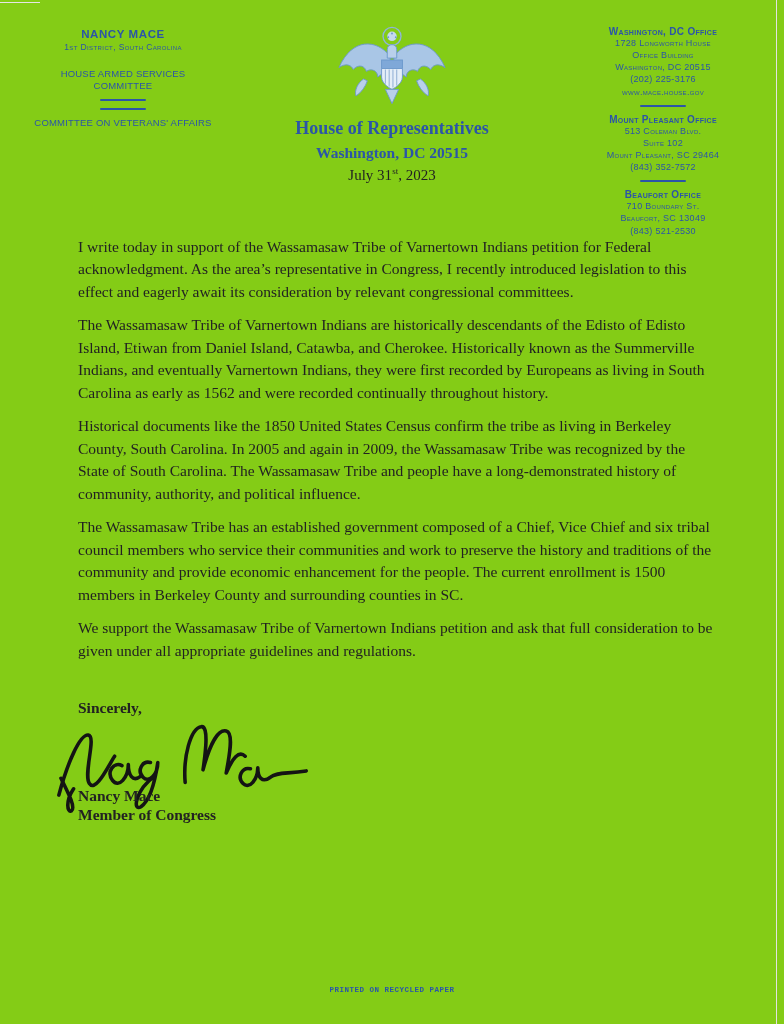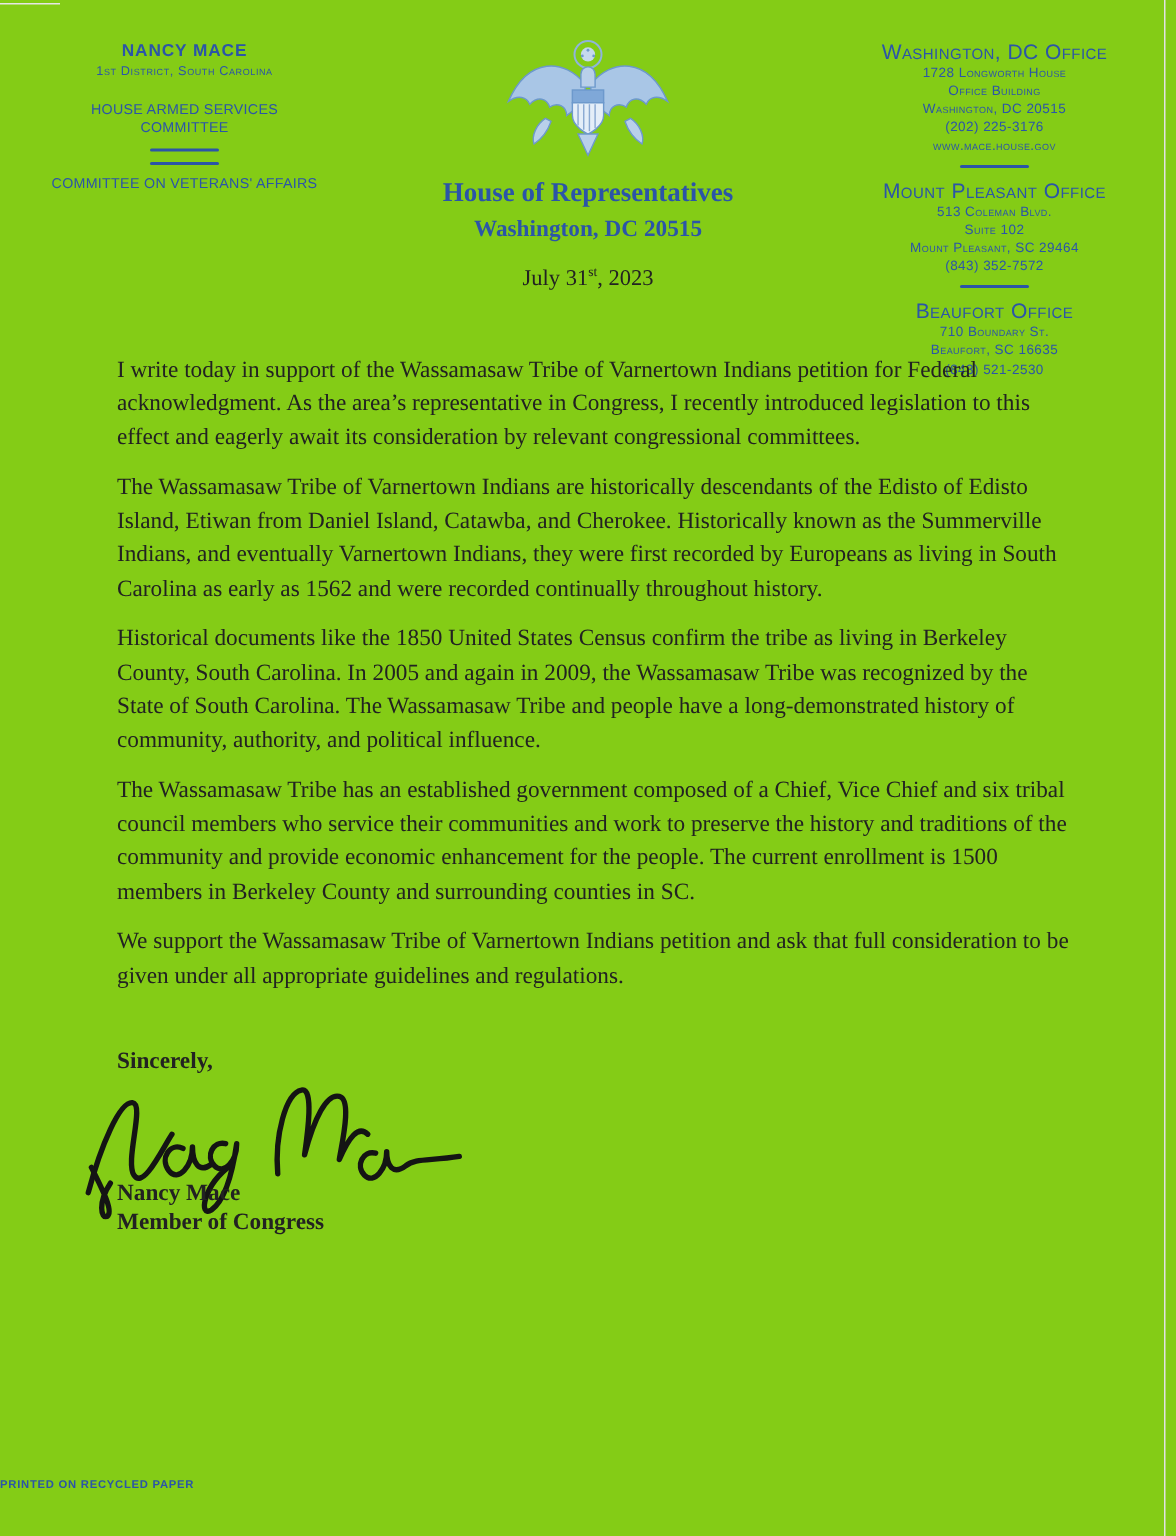--- a/index.html
+++ b/index.html
@@ -24,43 +24,43 @@
   .lh-committee.c2{max-width:160px;}
   .lh-committee.c3{max-width:194px;white-space:nowrap;}
   .divider{width:46px;height:2px;background:#2b55a8;margin:7px auto;border-radius:1px;}
 
   .lh-center{position:absolute;top:24px;left:192px;width:400px;text-align:center;color:#2b55a8;}
   .seal{display:block;margin:0 auto 4px auto;}
   .lh-title{font-family:"Liberation Serif", serif;font-weight:bold;font-size:27px;
     letter-spacing:-.5px;line-height:1.05;}
   .lh-subtitle{font-family:"Liberation Serif", serif;font-weight:bold;font-size:18px;margin-top:4px;}
   .lh-city{font-family:"Liberation Serif", serif;font-weight:bold;font-size:15.5px;margin-top:5px;}
-  .lh-date{color:#222;font-size:15px;margin-top:14px;}
+  .lh-date{color:#222;font-size:15px;margin-top:4px;}
   .lh-date sup{font-size:9px;}
 
   .lh-right{position:absolute;top:26px;right:18px;width:206px;text-align:center;
     font-family:"Liberation Sans", sans-serif;color:#2b55a8;}
-  .office-title{font-size:14px;font-weight:normal;font-variant:small-caps;letter-spacing:.3px;}
+  .office-title{font-size:10px;font-weight:bold;font-variant:small-caps;letter-spacing:.3px;}
   .office-line{font-size:9px;font-variant:small-caps;letter-spacing:.3px;line-height:1.35;}
 
   
   .letter-body{position:absolute;top:236px;left:78px;width:640px;
     font-size:15.5px;line-height:1.45;}
   .letter-body p{margin:0 0 11px 0;}
 
   
   .sig-block{position:absolute;top:699px;left:78px;width:320px;font-weight:bold;}
   .sig-salutation{font-size:15.5px;}
   .signature-svg{display:block;margin:-4px 0 0 -30px;}
   .sig-name{font-size:15.5px;margin-top:-26px;}
   .sig-title{font-size:15.5px;margin-top:1px;}
 
   
-  .page-footer{position:absolute;bottom:30px;left:0;right:0;
-    font-family:Liberation Sans, sans-serif;font-size:7.5px;font-weight:bold;
+  .page-footer{position:absolute;bottom:30px;left:0;right:0;text-align:center;
+    font-family:Liberation Mono, monospace;font-size:7.5px;font-weight:bold;
     letter-spacing:.5px;color:#2b55a8;}
 </style>
 </head>
 <body>
 
 <div class="page">
   <div class="scan-edge-right"></div>
   <div class="scan-edge-top"></div>
 
   <div class="lh-left">
@@ -113,21 +113,21 @@
       <div class="office-title">Mount Pleasant Office</div>
       <div class="office-line">513 Coleman Blvd.</div>
       <div class="office-line">Suite 102</div>
       <div class="office-line">Mount Pleasant, SC 29464</div>
       <div class="office-line">(843) 352-7572</div>
     </div>
     <div class="divider"></div>
     <div>
       <div class="office-title">Beaufort Office</div>
       <div class="office-line">710 Boundary St.</div>
-      <div class="office-line">Beaufort, SC 16635</div>
+      <div class="office-line">Beaufort, SC 13049</div>
       <div class="office-line">(843) 521-2530</div>
     </div>
   </div>
 
   <div class="letter-body">
     <p>I write today in support of the Wassamasaw Tribe of Varnertown Indians petition for Federal acknowledgment. As the area’s representative in Congress, I recently introduced legislation to this effect and eagerly await its consideration by relevant congressional committees.</p>
     <p>The Wassamasaw Tribe of Varnertown Indians are historically descendants of the Edisto of Edisto Island, Etiwan from Daniel Island, Catawba, and Cherokee. Historically known as the Summerville Indians, and eventually Varnertown Indians, they were first recorded by Europeans as living in South Carolina as early as 1562 and were recorded continually throughout history.</p>
     <p>Historical documents like the 1850 United States Census confirm the tribe as living in Berkeley County, South Carolina. In 2005 and again in 2009, the Wassamasaw Tribe was recognized by the State of South Carolina. The Wassamasaw Tribe and people have a long-demonstrated history of community, authority, and political influence.</p>
     <p>The Wassamasaw Tribe has an established government composed of a Chief, Vice Chief and six tribal council members who service their communities and work to preserve the history and traditions of the community and provide economic enhancement for the people. The current enrollment is 1500 members in Berkeley County and surrounding counties in SC.</p>
     <p>We support the Wassamasaw Tribe of Varnertown Indians petition and ask that full consideration to be given under all appropriate guidelines and regulations.</p>

